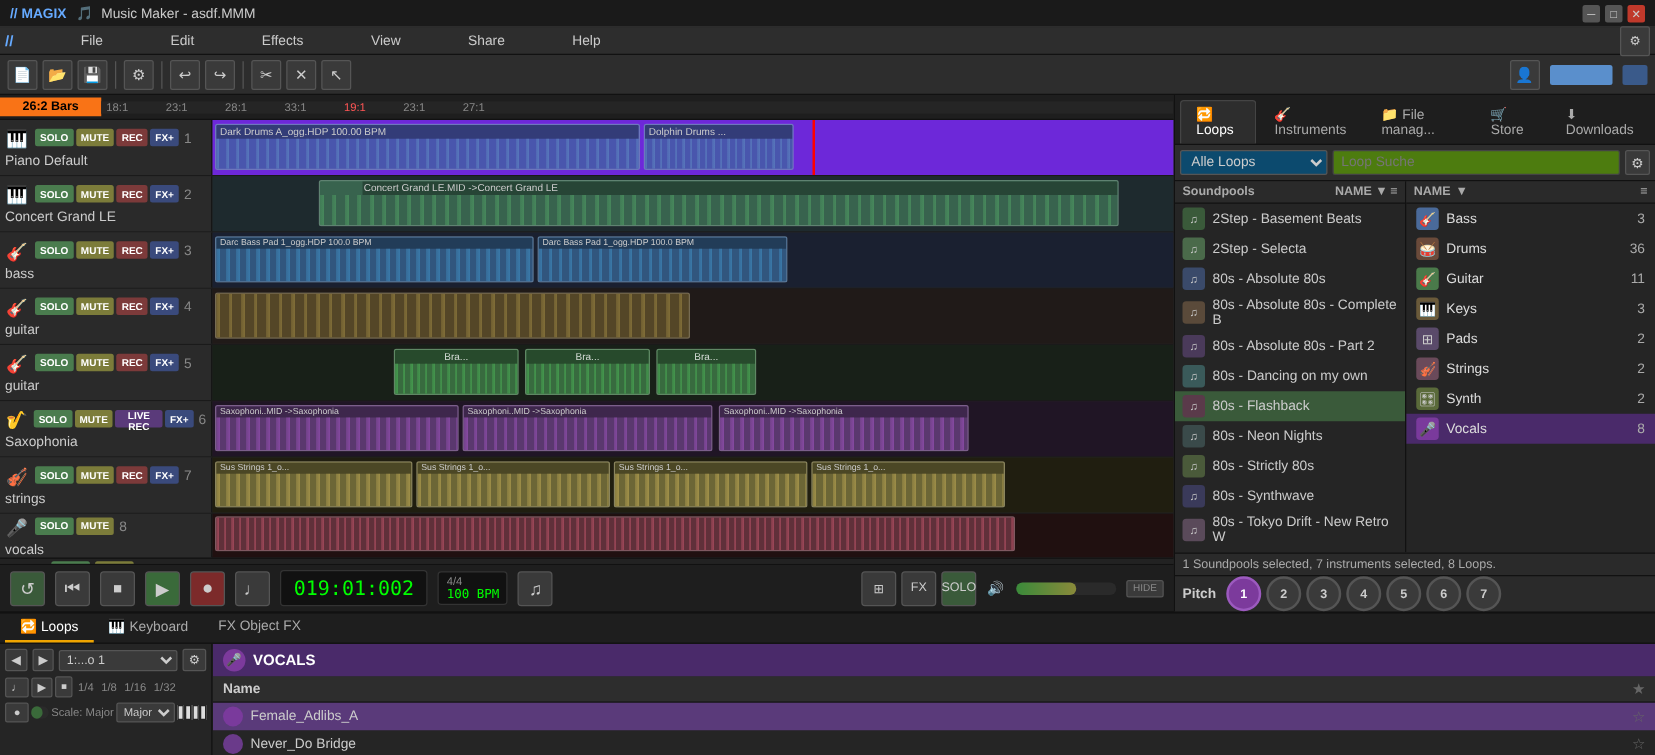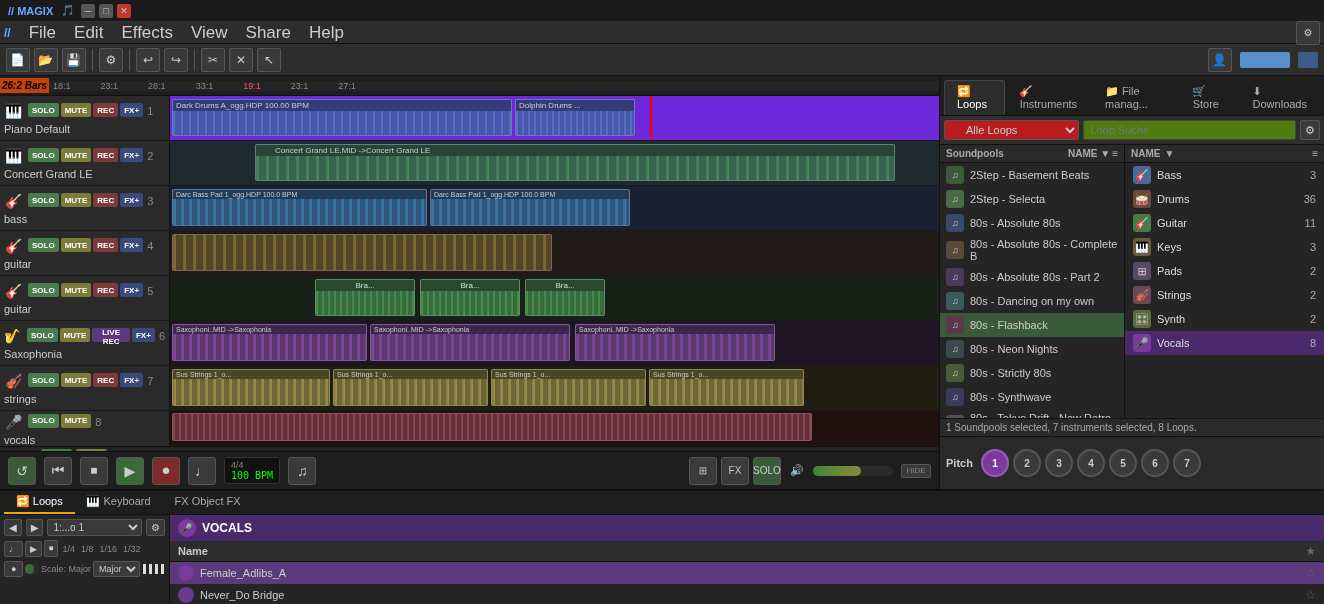--- a/index.html
+++ b/index.html
@@ -7,21 +7,21 @@
     
     
     #titlebar { background: #1a1a1a; height: 22px; display: flex; align-items: center; padding: 0 8px; color: #ccc; font-size: 11px; border-bottom: 1px solid #333; }
     #titlebar .title { flex: 1; }
     #titlebar .win-controls { display: flex; gap: 4px; }
     #titlebar .win-btn { width: 14px; height: 14px; border-radius: 2px; background: #555; display: flex; align-items: center; justify-content: center; font-size: 9px; cursor: pointer; }
     #titlebar .win-btn.close { background: #c0392b; }
     
     
     #menubar { background: #2d2d2d; height: 22px; display: flex; align-items: center; padding: 0 4px; border-bottom: 1px solid #111; gap: 2px; }
-    .menu-item { padding: 2px 8px; color: #ccc; font-size: 17px; cursor: pointer; border-radius: 2px; }
+    .menu-item { padding: 2px 8px; color: #ccc; font-size: 11px; cursor: pointer; border-radius: 2px; margin-left: 36px; }
     
     
     #toolbar { background: #2d2d2d; height: 32px; display: flex; align-items: center; padding: 0 6px; border-bottom: 1px solid #111; gap: 4px; }
     .tool-btn { width: 24px; height: 24px; background: #3a3a3a; border: 1px solid #555; border-radius: 2px; display: flex; align-items: center; justify-content: center; cursor: pointer; color: #ccc; font-size: 12px; }
     .tool-sep { width: 1px; height: 22px; background: #555; margin: 0 2px; }
     
     
     #main { display: flex; height: calc(604px - 22px - 22px - 32px - 115px); }
     
     
@@ -66,21 +66,21 @@
     
     #right-panel { width: 385px; min-width: 385px; background: #252525; border-left: 1px solid #111; display: flex; flex-direction: column; }
     
     
     #right-tabs { display: flex; background: #1e1e1e; border-bottom: 1px solid #111; padding: 4px 4px 0; gap: 2px; }
     .right-tab { padding: 4px 12px; font-size: 11px; color: #aaa; cursor: pointer; border-radius: 3px 3px 0 0; border: 1px solid transparent; }
     .right-tab.active { background: #2d2d2d; color: #fff; border-color: #444; border-bottom-color: #2d2d2d; }
     
     
     #filter-row { display: flex; align-items: center; gap: 4px; padding: 4px; background: #2d2d2d; border-bottom: 1px solid #111; }
-    .filter-select { background: #b91c1c; border: 1px solid #555; color: #ccc; font-size: 11px; padding: 2px 17px; border-radius: 2px; flex: 1; }
+    .filter-select { background: #0c4a6e; border: 1px solid #555; color: #ccc; font-size: 11px; padding: 2px 4px; border-radius: 2px; flex: 1; }
     .filter-search { background: #4d7c0f; border: 1px solid #444; color: #ccc; font-size: 11px; padding: 3px 6px; border-radius: 2px; flex: 2; }
     .filter-gear { width: 20px; height: 20px; background: #3a3a3a; border: 1px solid #555; border-radius: 2px; display: flex; align-items: center; justify-content: center; cursor: pointer; color: #ccc; }
     
     
     #soundpool-cols { display: flex; flex: 1; overflow: hidden; }
     
     
     .col-header { display: flex; align-items: center; padding: 3px 6px; background: #2a2a2a; border-bottom: 1px solid #111; font-size: 10px; color: #aaa; font-weight: bold; }
     
     
@@ -97,21 +97,21 @@
     .instrument-item { display: flex; align-items: center; padding: 3px 8px; cursor: pointer; font-size: 11px; justify-content: space-between; }
     .inst-name { color: #ddd; }
     .inst-count { color: #aaa; font-size: 11px; }
     .inst-icon { width: 18px; height: 18px; border-radius: 3px; margin-right: 6px; display: inline-flex; align-items: center; justify-content: center; }
     .inst-left { display: flex; align-items: center; }
     
     
     #sp-status { padding: 3px 6px; background: #2a2a2a; border-top: 1px solid #111; font-size: 10px; color: #aaa; }
     
     
-    #pitch-row { display: flex; align-items: center; padding: 12px 6px; background: #2a2a2a; border-top: 1px solid #111; gap: 4px; }
+    #pitch-row { display: flex; align-items: center; padding: 0 6px; background: #2a2a2a; border-top: 1px solid #111; gap: 4px; }
     .pitch-label { color: #ccc; font-size: 11px; font-weight: bold; margin-right: 4px; }
     .pitch-btn { width: 28px; height: 28px; border-radius: 50%; border: 2px solid #555; background: #3a3a3a; color: #ccc; font-size: 10px; display: flex; align-items: center; justify-content: center; cursor: pointer; font-weight: bold; }
     .pitch-btn.active { background: #7c3a9c; border-color: #9c5abf; color: #fff; }
     
     
     #loops-panel { height: 115px; background: #252525; border-top: 2px solid #111; display: flex; flex-direction: column; }
     #loops-tabs { display: flex; background: #1e1e1e; border-bottom: 1px solid #111; padding: 0 4px; }
     .loop-tab { padding: 4px 12px; font-size: 11px; color: #aaa; cursor: pointer; }
     .loop-tab.active { color: #fff; border-bottom: 2px solid #f0a500; }
     
@@ -151,20 +151,21 @@
     
     
     #reset-row { height: 18px; background: #222; border-top: 1px solid #111; display: flex; align-items: center; padding: 0 4px; gap: 4px; font-size: 10px; color: #888; }
   </style>
 </head>
 <body>
 
 <div id="titlebar">
   <span style="color:#6af; font-weight:bold; margin-right:8px;">// MAGIX</span>
   <span style="margin-right:6px;">🎵</span>
+  <span class="title">Music Maker - asdf.MMM</span>
   <div class="win-controls">
     <div class="win-btn">─</div>
     <div class="win-btn">□</div>
     <div class="win-btn close">✕</div>
   </div>
 </div>
 
 <div id="menubar">
   <span style="color:#6af; font-weight:bold; margin-right:8px; font-size:12px;">//</span>
   <span class="menu-item">File</span>
@@ -194,21 +195,21 @@
   <div class="tool-btn">👤</div>
   <div style="width:50px; height:16px; background:#5a8fcc; border-radius:2px; margin:0 4px;"></div>
   <div style="width:20px; height:16px; background:#3a5a8a; border-radius:2px;"></div>
 </div>
 
 <div id="main">
 
   <div id="tracks-container">
 
     <div id="timeline-header">
-      <div style="background:#c2410c; color:#000; font-size:10px; font-weight:bold; padding:2px 2px;font-style:italic;">26:2 Bars</div>
+      <div style="background:#f97316; color:#000; font-size:10px; font-weight:bold; padding:2px 18px;">26:2 Bars</div>
       <div style="flex:1; background:#252525; display:flex; align-items:center; padding:0 4px; overflow:hidden;">
         <span style="font-size:9px; color:#888; margin-right:30px;">18:1</span>
         <span style="font-size:9px; color:#888; margin-right:30px;">23:1</span>
         <span style="font-size:9px; color:#888; margin-right:30px;">28:1</span>
         <span style="font-size:9px; color:#888; margin-right:30px;">33:1</span>
         <span style="font-size:9px; color:#f55; margin-right:30px;">19:1</span>
         <span style="font-size:9px; color:#888; margin-right:30px;">23:1</span>
         <span style="font-size:9px; color:#888; margin-right:30px;">27:1</span>
       </div>
     </div>
@@ -252,21 +253,21 @@
                 <button class="track-btn btn-mute">MUTE</button>
                 <button class="track-btn btn-rec">REC</button>
                 <button class="track-btn btn-fx">FX+</button>
               </div>
               <span class="track-num">2</span>
             </div>
             <span class="track-name">Concert Grand LE</span>
           </div>
           <div class="track-content" style="position:relative; background:#1e2a2e;">
             <div class="clip" style="left:85px; width:640px; background:rgba(74,138,100,0.6); top:3px; height:37px;">
-              <div class="clip-header" style="font-size:8px; color:#ccc; padding:1px 19px;">Concert Grand LE.MID -&gt;Concert Grand LE</div>
+              <div class="clip-header" style="font-size:8px; color:#ccc; padding:1px 1px;margin-left:34px;">Concert Grand LE.MID -&gt;Concert Grand LE</div>
               <div style="flex:1; background:repeating-linear-gradient(90deg, rgba(80,160,100,0.4) 0px, rgba(80,160,100,0.6) 3px, transparent 3px, transparent 10px);"></div>
             </div>
           </div>
         </div>
 
         <div class="track track-bass">
           <div class="track-controls">
             <div class="track-header-row">
               <div class="track-icon">🎸</div>
               <div class="track-buttons">
@@ -435,20 +436,21 @@
 
     </div>
 
     <div id="transport">
       <div class="transport-btn" style="background:#3a5a3a;">↺</div>
       <div class="transport-btn">⏮</div>
       <div class="transport-btn">⏹</div>
       <div class="transport-btn" style="background:#3a6a3a;">▶</div>
       <div class="transport-btn rec">⏺</div>
       <div class="transport-btn">♩</div>
+      <div id="time-display">019:01:002</div>
       <div style="display:flex; flex-direction:column; background:#111; padding:2px 6px; border-radius:3px; border:1px solid #333;">
         <span style="font-size:9px; color:#888;">4/4</span>
         <span style="font-size:10px; color:#0f0; font-family:monospace;">100 BPM</span>
       </div>
       <div class="transport-btn">♫</div>
       <div style="flex:1;"></div>
       <div style="display:flex; align-items:center; gap:4px;">
         <div class="transport-btn" style="font-size:10px;">⊞</div>
         <div class="transport-btn" style="font-size:10px;">FX</div>
         <div class="transport-btn" style="background:#3a5a3a; font-size:10px;">SOLO</div>

